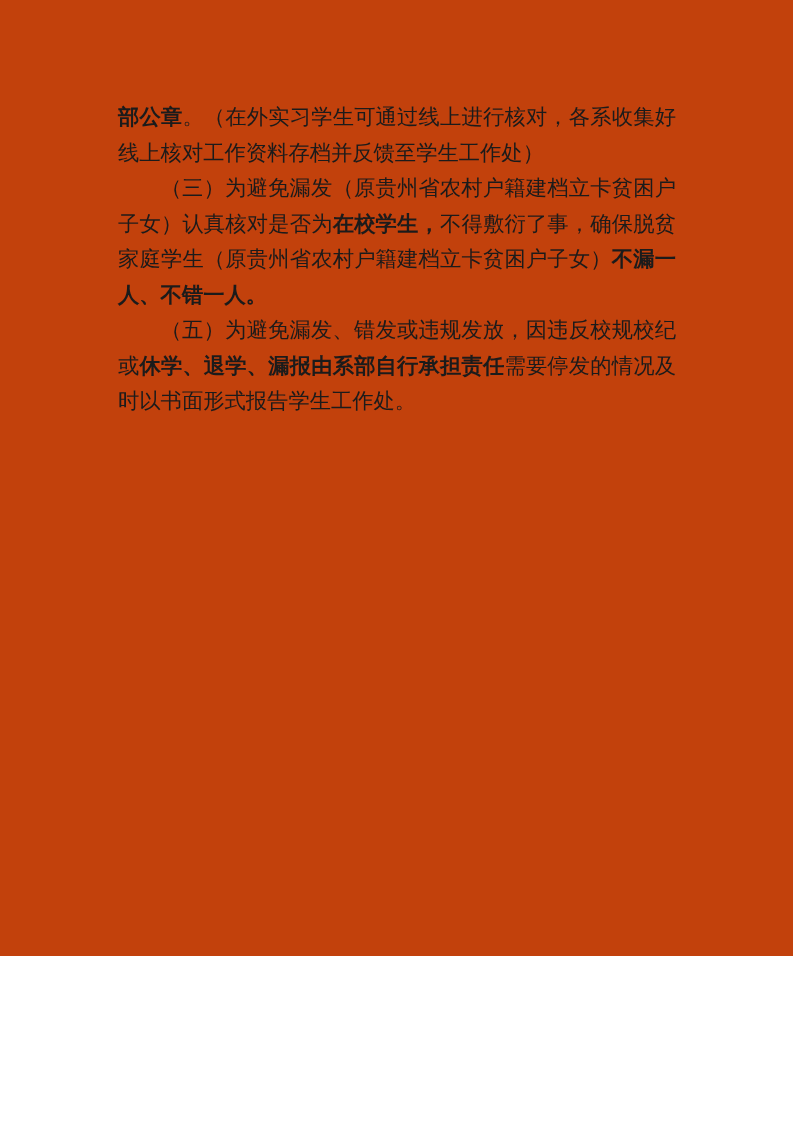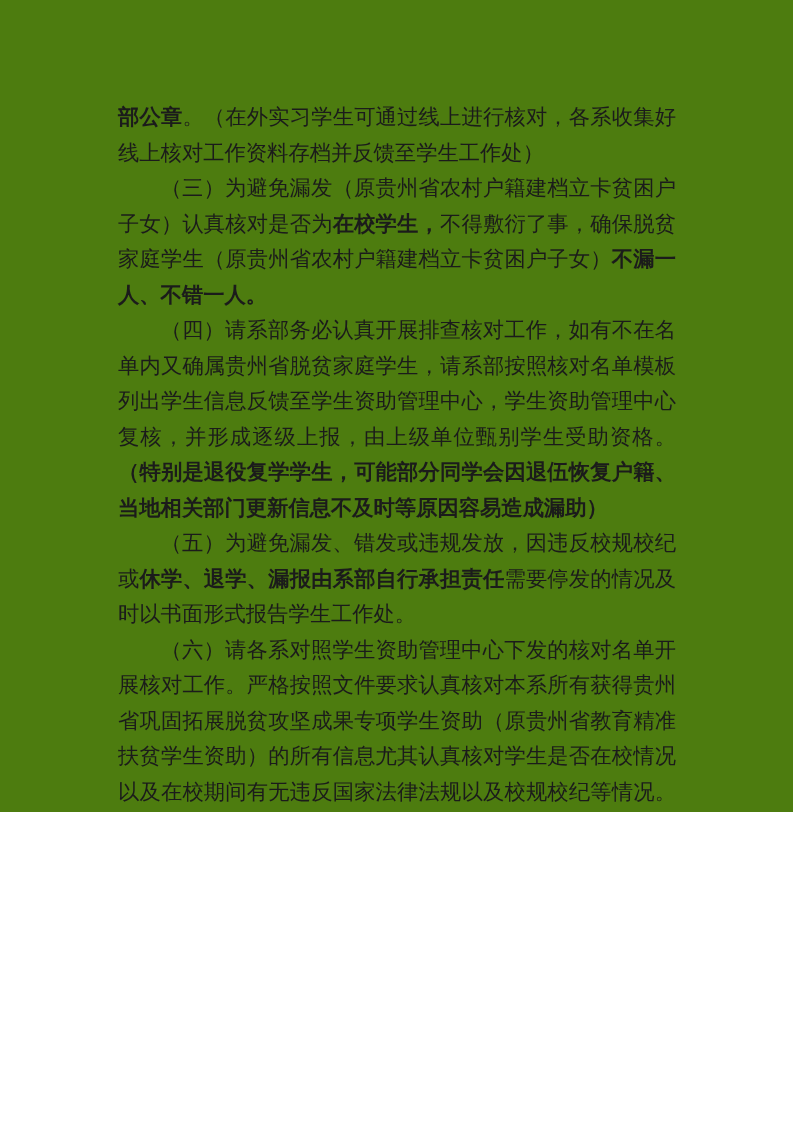--- a/index.html
+++ b/index.html
@@ -3,22 +3,22 @@
 <meta charset="utf-8">
 <style>
   html, body {
     margin: 0;
     padding: 0;
     background: #ffffff;
   }
   .page {
     position: relative;
     width: 793px;
-    height: 812px;
-    background: #4d7c0f;
+    height: 956px;
+    background: #c2410c;
     overflow: hidden;
     font-family: "DejaVu Serif", "Liberation Serif", serif;
     color: #1b1b1b;
   }
   .doc {
     position: absolute;
     left: 118px;
     top: 99px;
     width: 558px;
     font-size: 21.3px;
@@ -37,17 +37,15 @@
   span.run { font-weight: normal; }
   span.run.b { font-weight: bold; }
 </style>
 </head>
 <body>
 
 <div class="page">
   <div class="doc" id="doc">
       <p class="para"><span class="run b">部公章</span><span class="run">。（在外实习学生可通过线上进行核对，各系收集好线上核对工作资料存档并反馈至学生工作处）</span></p>
       <p class="para indent"><span class="run">（三）为避免漏发（原贵州省农村户籍建档立卡贫困户子女）认真核对是否为</span><span class="run b">在校学生，</span><span class="run">不得敷衍了事，确保脱贫家庭学生（原贵州省农村户籍建档立卡贫困户子女）</span><span class="run b">不漏一人、不错一人。</span></p>
-      <p class="para indent"><span class="run">（四）请系部务必认真开展排查核对工作，如有不在名单内又确属贵州省脱贫家庭学生，请系部按照核对名单模板列出学生信息反馈至学生资助管理中心，学生资助管理中心复核，并形成逐级上报，由上级单位甄别学生受助资格。</span><span class="run b">（特别是退役复学学生，可能部分同学会因退伍恢复户籍、当地相关部门更新信息不及时等原因容易造成漏助）</span></p>
       <p class="para indent"><span class="run">（五）为避免漏发、错发或违规发放，因违反校规校纪或</span><span class="run b">休学、退学、漏报由系部自行承担责任</span><span class="run">需要停发的情况及时以书面形式报告学生工作处。</span></p>
-      <p class="para indent"><span class="run">（六）请各系对照学生资助管理中心下发的核对名单开展核对工作。严格按照文件要求认真核对本系所有获得贵州省巩固拓展脱贫攻坚成果专项学生资助（原贵州省教育精准扶贫学生资助）的所有信息尤其认真核对学生是否在校情况以及在校期间有无违反国家法律法规以及校规校纪等情况。不得敷衍了事，系部审核后出现脱贫家庭学生未报、漏报由系部自行承担责任，并将违规发放资金原路追回。</span></p>
     </div>
 </div>
 
 </body></html>

